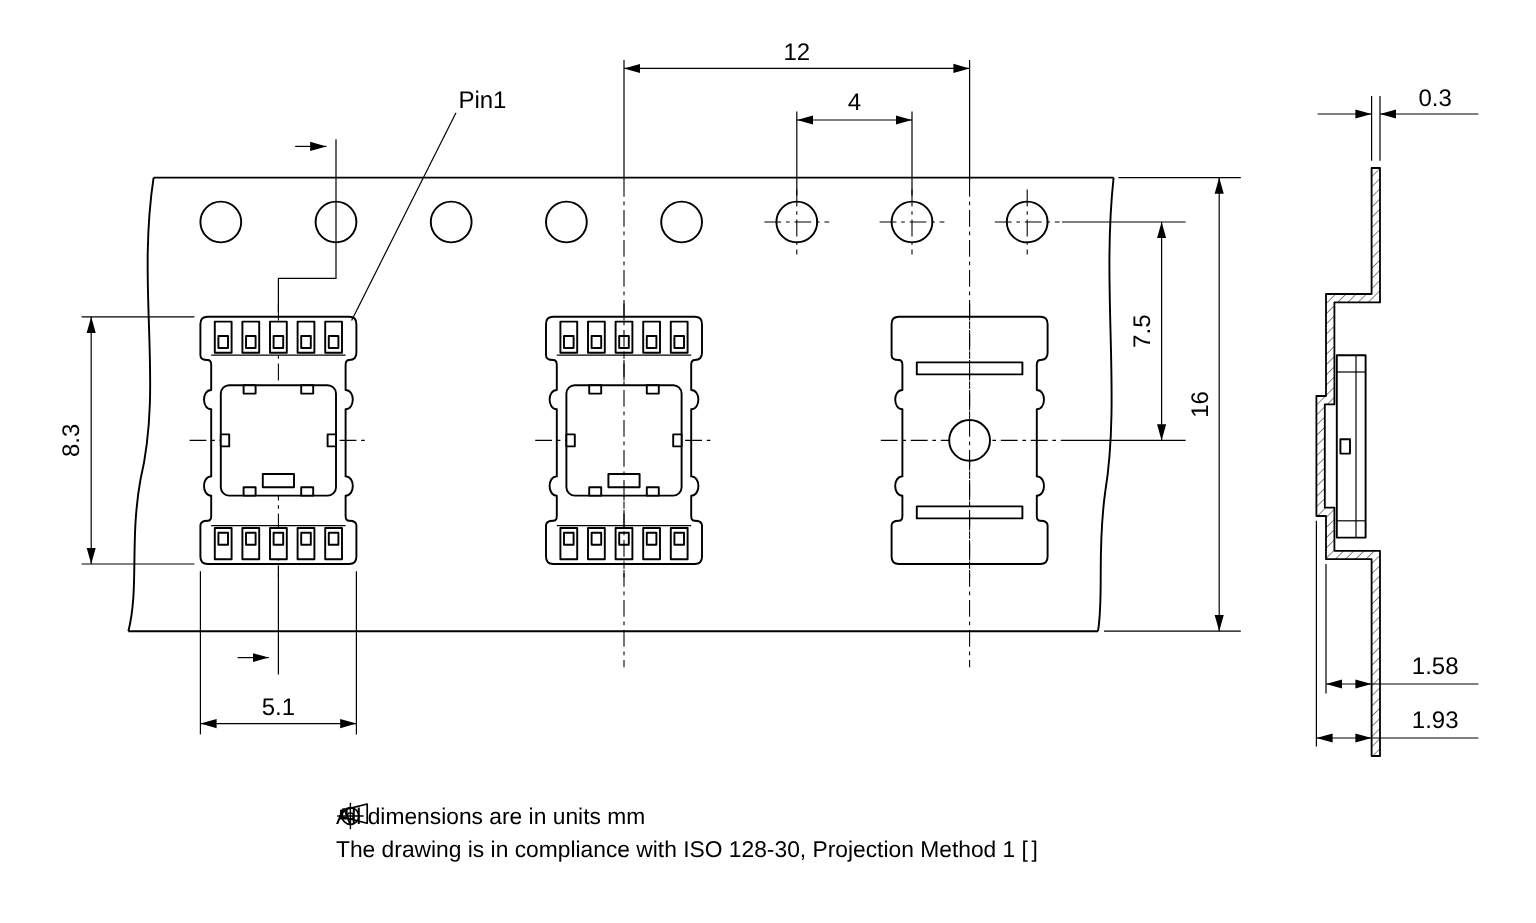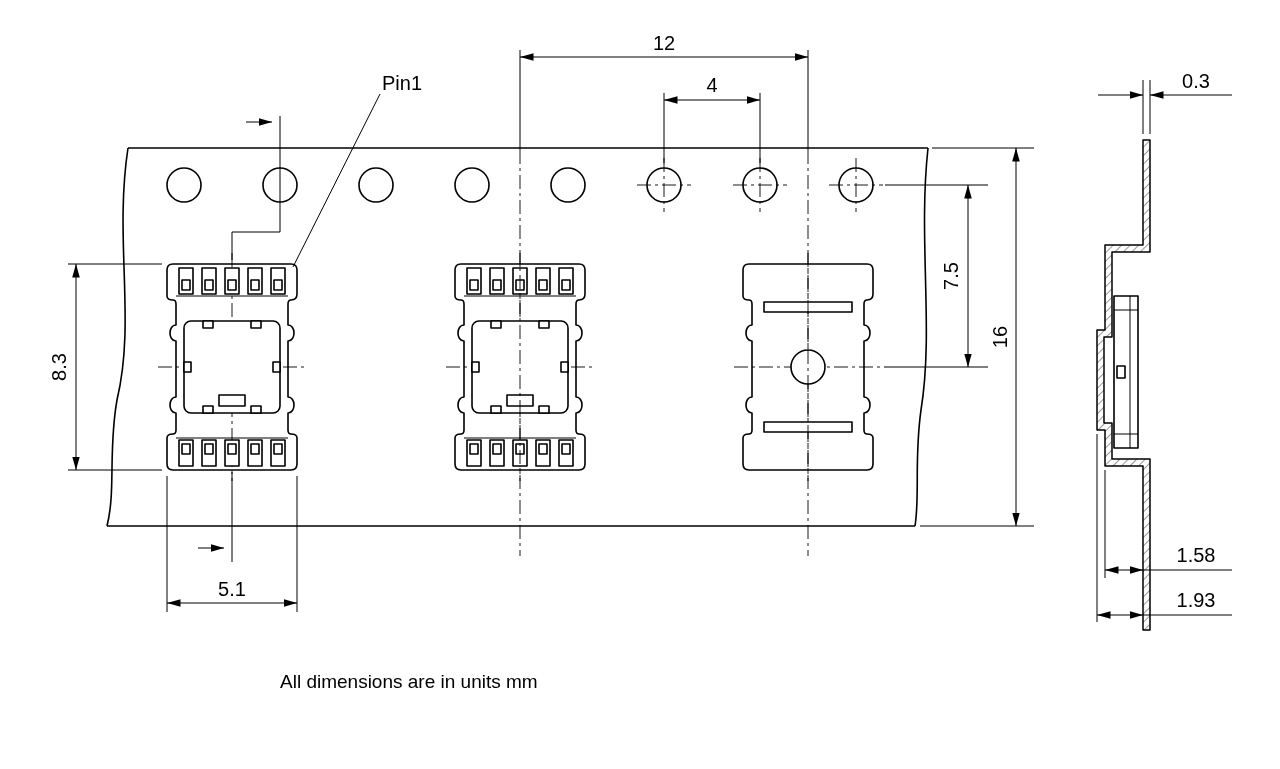--- a/index.html
+++ b/index.html
@@ -204,15 +204,29 @@
     <line class="thin" x1="1097" y1="615" x2="1143" y2="615" marker-start="url(#arw)" marker-end="url(#arw)"></line>
     <line class="thin" x1="1143" y1="615" x2="1232" y2="615"></line>
     <text class="dtxt" x="1196" y="607" text-anchor="middle">1.93</text>
   </g>
 </svg>
 
 <div class="notes">
   <div class="row">
     <span>All dimensions are in units mm</span>
   </div>
+  <div class="row">
+    <span>The drawing is in compliance with ISO 128-30, Projection Method 1 [</span>
+    <svg class="sym" width="30" height="20" viewBox="0 0 30 20">
+      <path d="M4,7.5 L4,12.5 L26,18 L26,2 Z" fill="none" stroke="#000" stroke-width="1.4" stroke-linejoin="round"></path>
+      <line x1="9" y1="6" x2="9" y2="14" stroke="#000" stroke-width="1.4"></line>
+    </svg>
+    <svg class="sym" width="24" height="24" viewBox="0 0 24 24">
+      <circle cx="12" cy="12" r="7" fill="none" stroke="#000" stroke-width="1.4"></circle>
+      <circle cx="12" cy="12" r="2.6" fill="none" stroke="#000" stroke-width="1.2"></circle>
+      <line x1="1" y1="12" x2="23" y2="12" stroke="#000" stroke-width="1.2"></line>
+      <line x1="12" y1="1" x2="12" y2="23" stroke="#000" stroke-width="1.2"></line>
+    </svg>
+    <span>]</span>
+  </div>
 </div>
 
 </div>
 
 </body></html>

